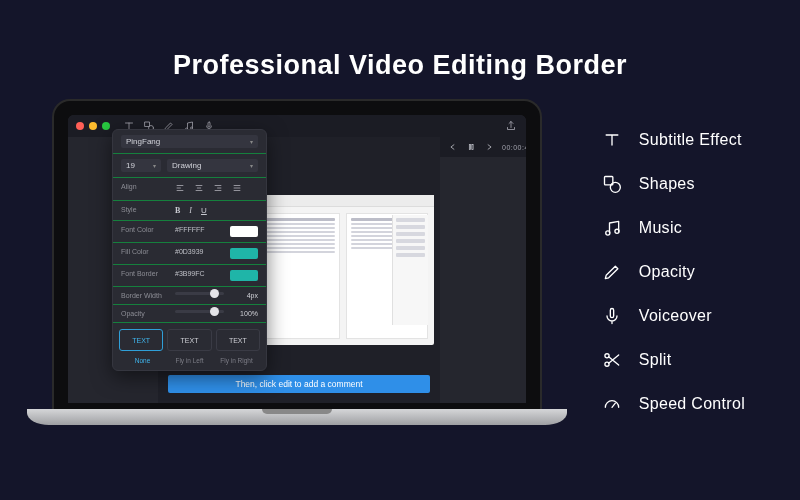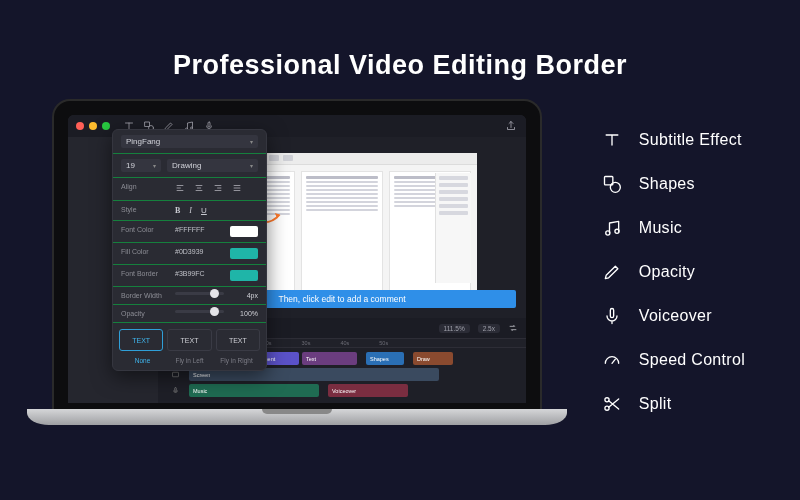--- a/index.html
+++ b/index.html
@@ -91,21 +91,21 @@
     gap:6px;
   }
   .traffic{display:flex;gap:5px;margin-right:6px}
   .dot{width:8px;height:8px;border-radius:50%}
   .dot.r{background:#ff5f57}.dot.y{background:#febc2e}.dot.g{background:#28c840}
   .app-topbar .tbico{width:14px;height:14px;display:flex;align-items:center;justify-content:center;color:#a9aab4}
   .app-topbar .tbico svg{width:12px;height:12px;stroke:#a9aab4;fill:none;stroke-width:1.6;stroke-linecap:round;stroke-linejoin:round}
   .app-topbar .share{margin-left:auto}
   .app-body{display:flex;height:calc(100% - 22px)}
   .left-margin{width:90px;flex:none}
-  .center-col{flex:1;display:flex;flex-direction:column;min-width:0}
+  .center-col{flex:1;display:flex;flex-direction:row;min-width:0}
 
   .preview-wrap{background:#1f2028;flex:1;display:flex;align-items:center;justify-content:center;position:relative;padding:6px}
   .doc{
     width:270px;height:150px;background:#f4f4f4;border-radius:2px;position:relative;
     display:flex;flex-direction:column;
   }
   .doc-toolbar{height:12px;background:#ececec;border-bottom:1px solid #dcdcdc;display:flex;gap:4px;padding:2px 6px}
   .doc-toolbar span{width:10px;height:6px;background:#cfd0d6;border-radius:1px}
   .doc-pages{flex:1;display:flex;gap:6px;padding:6px;position:relative}
   .page{flex:1;background:#fff;border:1px solid #e3e3e3;padding:4px;display:flex;flex-direction:column;gap:2px}
@@ -487,31 +487,31 @@
           <svg viewBox="0 0 24 24">
             <rect x="10" y="3" width="4" height="11" rx="2"></rect>
             <path d="M6 12a6 6 0 0012 0M12 18v3"></path>
           </svg>
         </span>
       <span>Voiceover</span>
     </div>
     <div class="feat">
       <span class="ico">
           <svg viewBox="0 0 24 24">
-            <path d="M4 16a8 8 0 1116 0"></path>
-            <path d="M12 16l4-5"></path>
-          </svg>
-        </span>
-      <span>Speed Control</span>
-    </div>
-    <div class="feat">
-      <span class="ico">
-          <svg viewBox="0 0 24 24">
             <circle cx="6" cy="7" r="2.5"></circle>
             <circle cx="6" cy="17" r="2.5"></circle>
             <path d="M8 8l12 10M8 16L20 6"></path>
           </svg>
         </span>
       <span>Split</span>
     </div>
+    <div class="feat">
+      <span class="ico">
+          <svg viewBox="0 0 24 24">
+            <path d="M4 16a8 8 0 1116 0"></path>
+            <path d="M12 16l4-5"></path>
+          </svg>
+        </span>
+      <span>Speed Control</span>
+    </div>
   </div>
 
 </div>
 
 </body></html>

